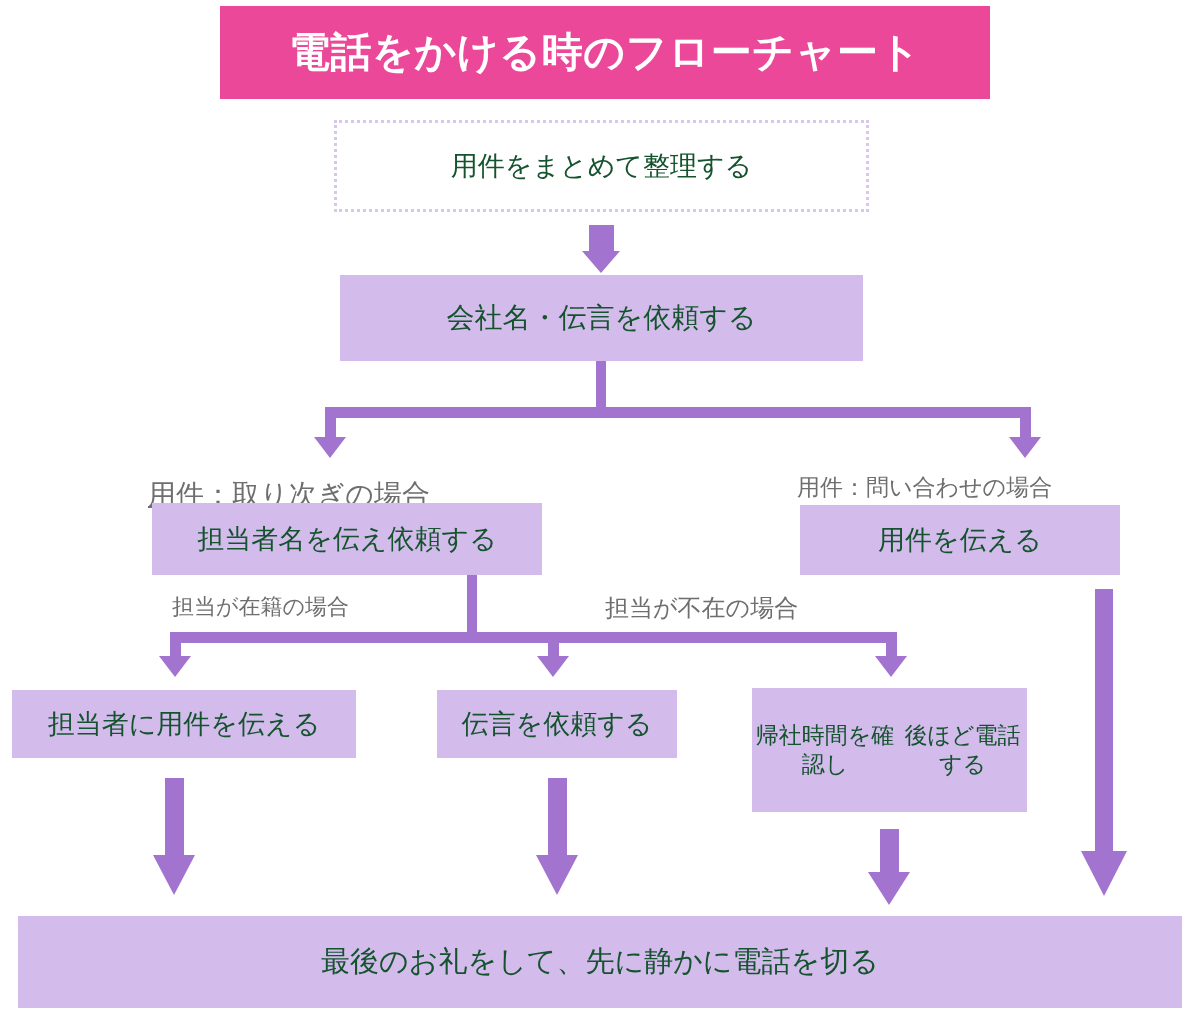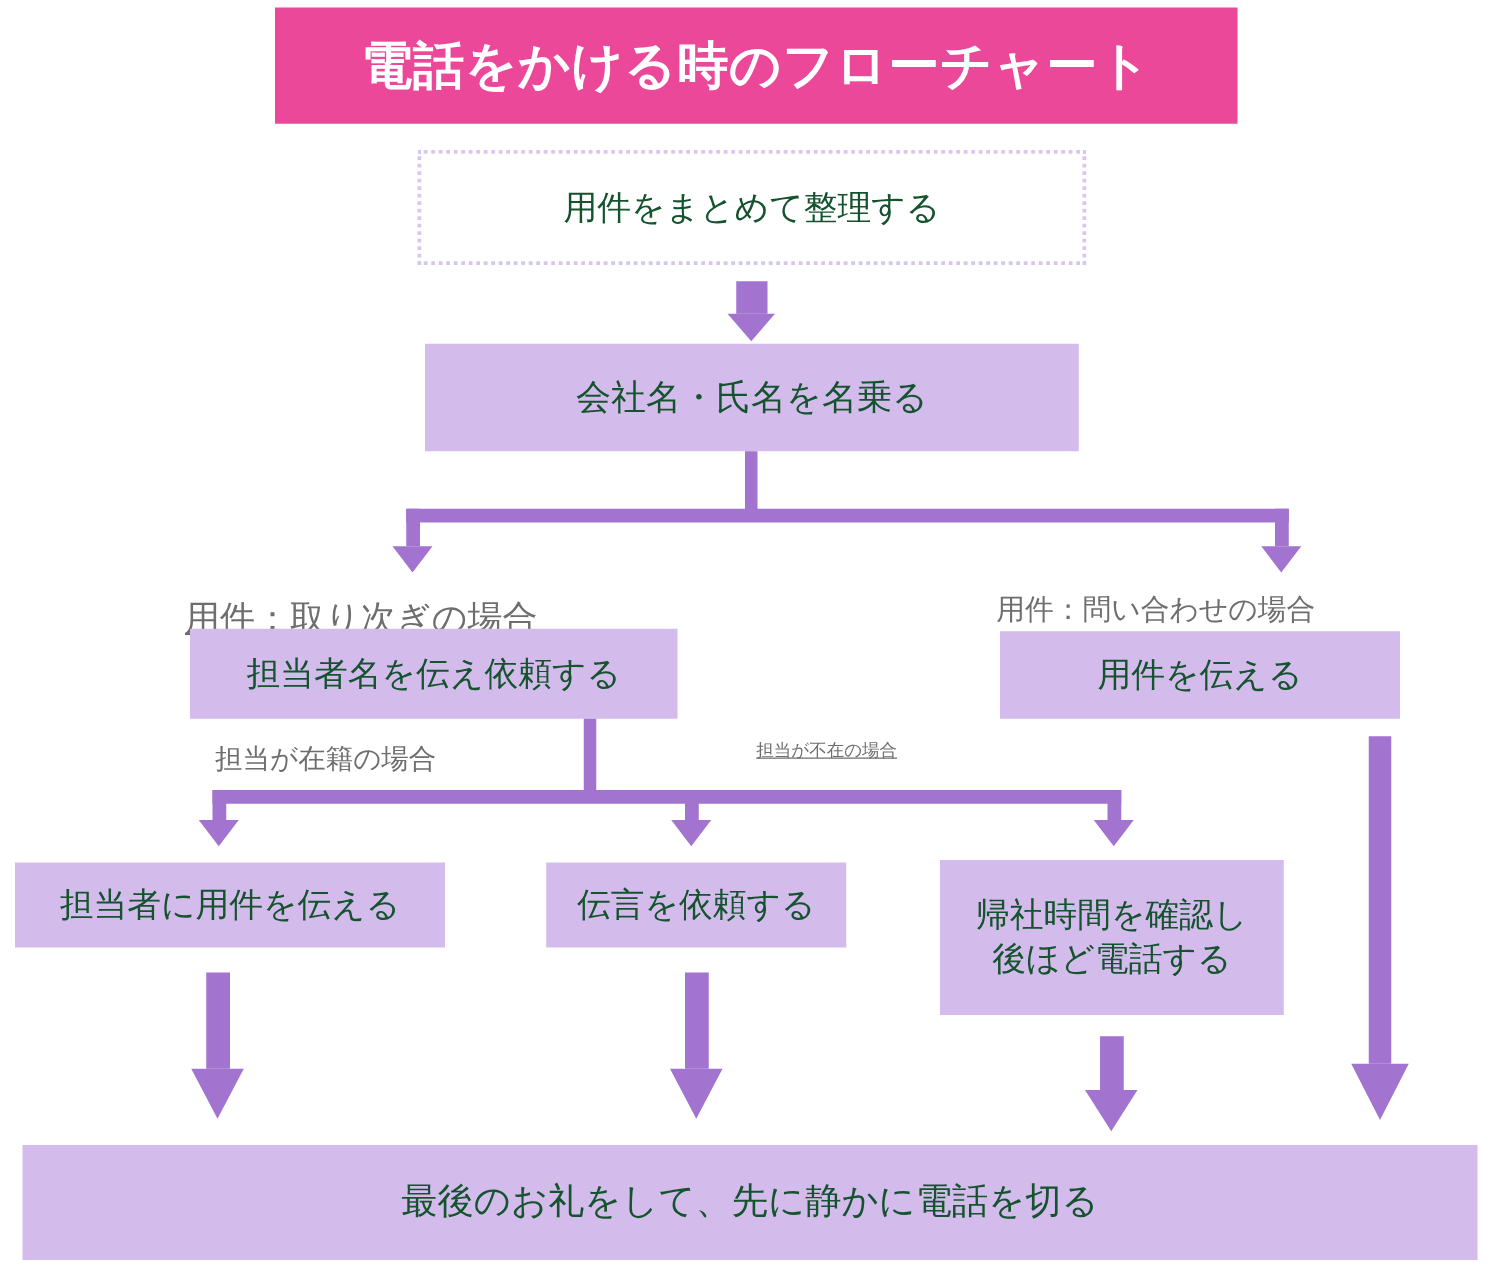--- a/index.html
+++ b/index.html
@@ -71,21 +71,21 @@
   </div>
 
   <div class="node dotted" style="left:334px; top:120px; width:535px; height:92px; font-size:27px;">
     <span>用件をまとめて整理する</span>
   </div>
 
   <div class="conn" style="left:589px; top:225px; width:25px; height:26px;"></div>
   <div class="arrowhead" style="left:582px; top:251px; border-left-width:19px; border-right-width:19px; border-top-width:22px;"></div>
 
   <div class="node fill" style="left:340px; top:275px; width:523px; height:86px; font-size:28px;">
-    <span>会社名・氏名を名乗る</span>
+    <span>会社名・伝言を依頼する</span>
   </div>
 
   <div class="conn" style="left:596px; top:361px; width:10px; height:52px;"></div>
   <div class="conn" style="left:325px; top:407px; width:706px; height:11px;"></div>
   <div class="conn" style="left:325px; top:407px; width:11px; height:30px;"></div>
   <div class="arrowhead" style="left:314px; top:437px; border-left-width:16px; border-right-width:16px; border-top-width:21px;"></div>
   <div class="conn" style="left:1020px; top:407px; width:11px; height:30px;"></div>
   <div class="arrowhead" style="left:1009px; top:437px; border-left-width:16px; border-right-width:16px; border-top-width:21px;"></div>
 
   <div class="label" style="left:148px; top:476px; font-size:28px;text-decoration:underline;">用件：取り次ぎの場合</div>
@@ -102,31 +102,31 @@
   <div class="conn" style="left:467px; top:575px; width:10px; height:62px;"></div>
   <div class="conn" style="left:170px; top:632px; width:727px; height:11px;"></div>
   <div class="conn" style="left:170px; top:632px; width:11px; height:24px;"></div>
   <div class="arrowhead" style="left:159px; top:656px; border-left-width:16px; border-right-width:16px; border-top-width:21px;"></div>
   <div class="conn" style="left:548px; top:632px; width:11px; height:24px;"></div>
   <div class="arrowhead" style="left:537px; top:656px; border-left-width:16px; border-right-width:16px; border-top-width:21px;"></div>
   <div class="conn" style="left:886px; top:632px; width:11px; height:24px;"></div>
   <div class="arrowhead" style="left:875px; top:656px; border-left-width:16px; border-right-width:16px; border-top-width:21px;"></div>
 
   <div class="label" style="left:172px; top:592px; font-size:22px;">担当が在籍の場合</div>
-  <div class="label" style="left:605px; top:592px; font-size:14px;text-decoration:underline;">担当が不在の場合</div>
+  <div class="label" style="left:605px; top:592px; font-size:24px;">担当が不在の場合</div>
 
   <div class="node fill" style="left:12px; top:690px; width:344px; height:68px; font-size:27px;">
     <span>担当者に用件を伝える</span>
   </div>
 
   <div class="node fill" style="left:437px; top:690px; width:240px; height:68px; font-size:27px;">
     <span>伝言を依頼する</span>
   </div>
 
-  <div class="node fill" style="left:752px; top:688px; width:275px; height:124px; font-size:27px; flex-direction:column;">
+  <div class="node fill" style="left:752px; top:688px; width:275px; height:124px; font-size:23px; flex-direction:row;">
     <span>帰社時間を確認し</span>
     <span>後ほど電話する</span>
   </div>
 
   <div class="conn" style="left:165px; top:778px; width:19px; height:77px;"></div>
   <div class="arrowhead" style="left:153px; top:855px; border-left-width:21px; border-right-width:21px; border-top-width:40px;"></div>
 
   <div class="conn" style="left:548px; top:778px; width:19px; height:77px;"></div>
   <div class="arrowhead" style="left:536px; top:855px; border-left-width:21px; border-right-width:21px; border-top-width:40px;"></div>
 

